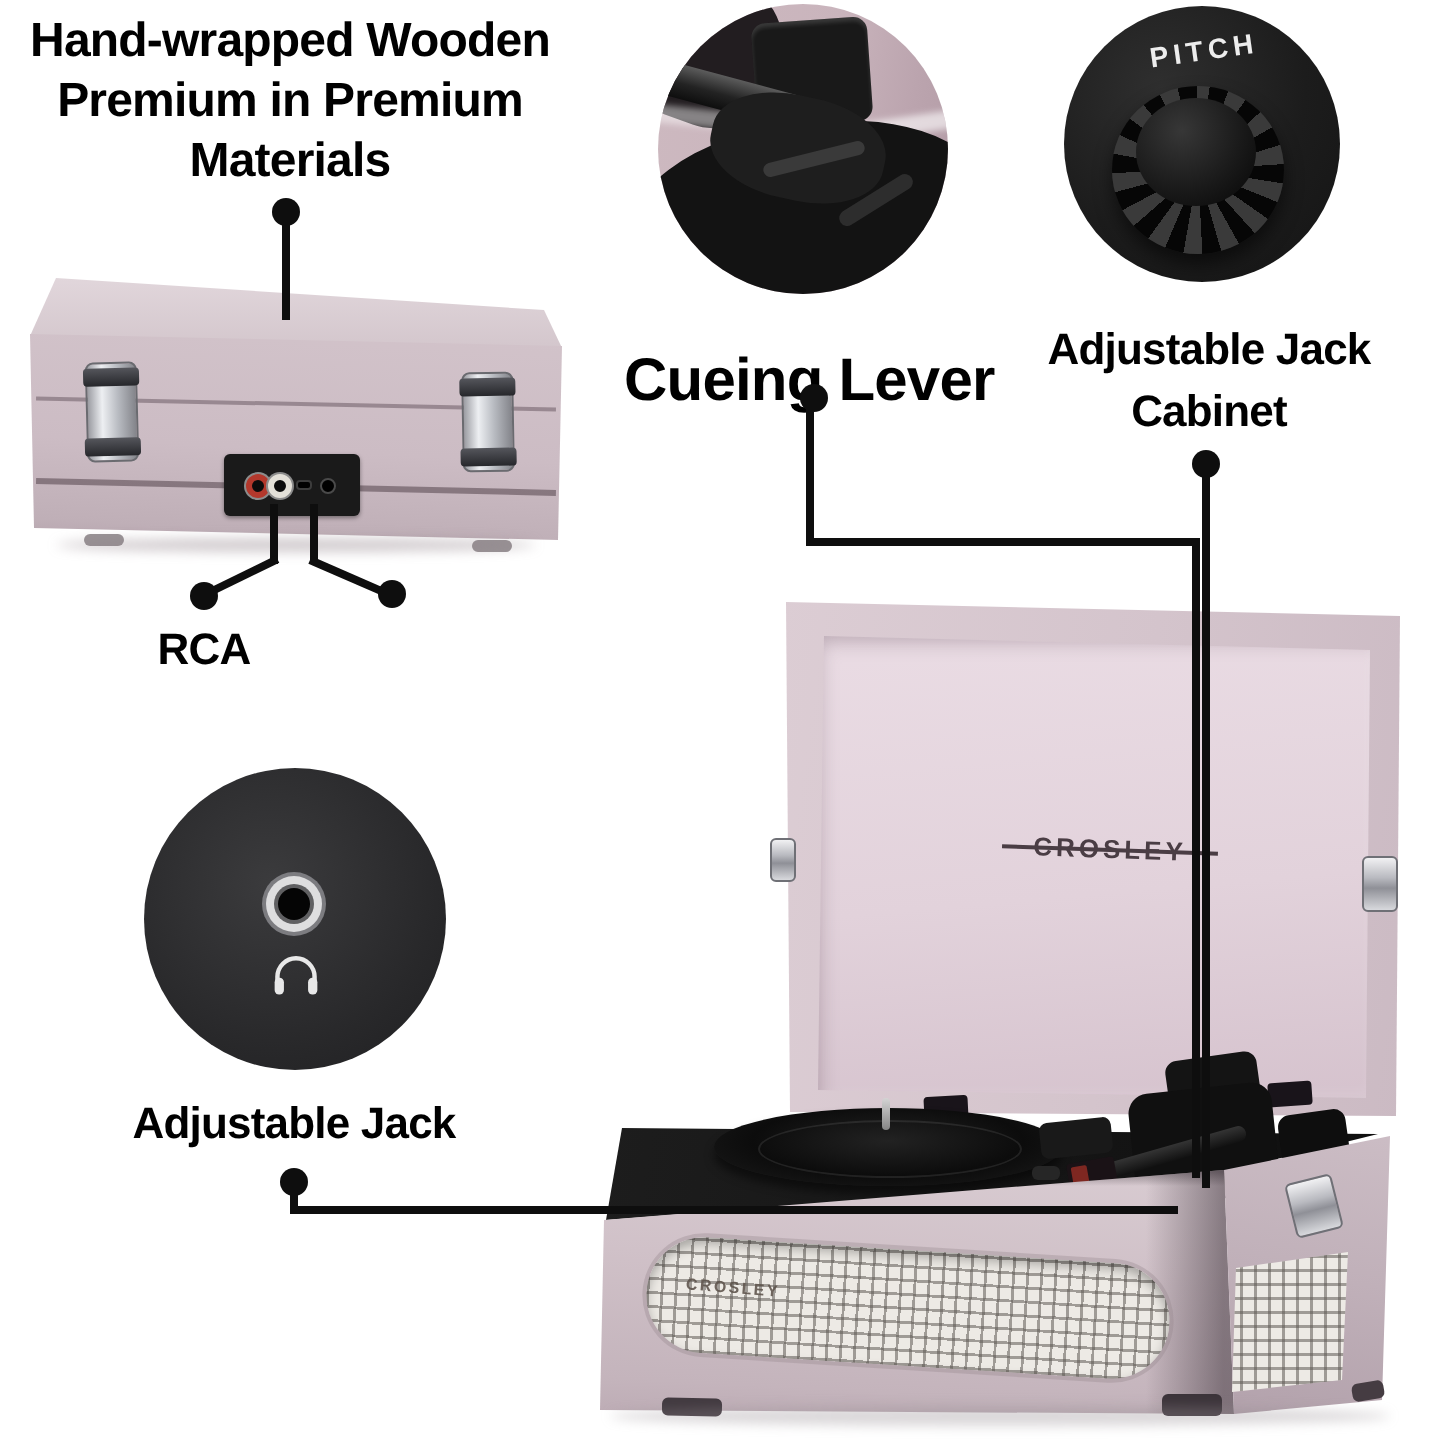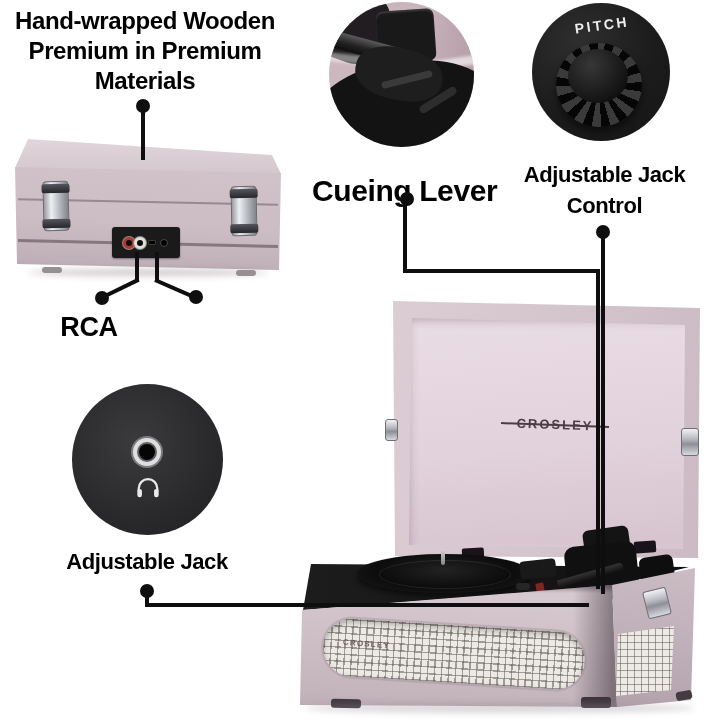--- a/index.html
+++ b/index.html
@@ -50,21 +50,21 @@
     <div class="abs" style="left:11px; top:10px; width:12px; height:12px; border-radius:50%; background:#0c0c0c; border:3px solid #b3382c; box-shadow:0 0 0 1px #8c8c8c; box-sizing:border-box;"></div>
     <div class="abs" style="left:22px; top:10px; width:12px; height:12px; border-radius:50%; background:#0c0c0c; border:3px solid #e3e0d8; box-shadow:0 0 0 1px #8c8c8c; box-sizing:border-box;"></div>
     <div class="abs" style="left:37px; top:14px; width:6px; height:3px; background:#000; box-shadow:0 0 0 1px #3c3c3c; border-radius:1px;"></div>
     <div class="abs" style="left:48px; top:12px; width:8px; height:8px; border-radius:50%; background:#000; border:1.5px solid #4a4a4a; box-sizing:border-box;"></div>
   </div>
 
   <div class="abs" style="left:42px; top:267px; width:20px; height:6px; border-radius:3px; background:rgba(70,58,64,.55);"></div>
   <div class="abs" style="left:236px; top:270px; width:20px; height:6px; border-radius:3px; background:rgba(70,58,64,.55);"></div>
   <div class="abs" style="left:28px; top:269px; width:240px; height:7px; border-radius:50%; background:rgba(140,125,132,.4); filter:blur(3px);"></div>
 
-  <div class="label" style="left:44px; top:311px; width:90px; font-size:27px;">
+  <div class="label" style="left:57px; top:311px; width:90px; font-size:22px;">
     <div>RCA</div>
   </div>
 
   <div class="circlephoto" style="left:329px; top:2px; width:145px; height:145px; background:linear-gradient(100deg,#cdb9c0 0%, #c9b4bc 55%, #bba4ae 80%, #b29ba5 100%);">
     <div class="abs" style="left:-14px; top:-14px; width:74px; height:74px; background:#221d20; border-radius:40%; transform:rotate(20deg);"></div>
     <div class="abs" style="left:100px; top:56px; width:52px; height:9px; background:rgba(255,255,255,.6); transform:rotate(-8deg); filter:blur(1.5px);"></div>
     <div class="abs" style="left:-4px; top:52px; width:42px; height:9px; background:rgba(255,255,255,.45); transform:rotate(6deg); filter:blur(1.5px);"></div>
     <div class="abs" style="left:48px; top:8px; width:58px; height:52px; background:#191919; border-radius:7px; transform:rotate(-4deg); box-shadow:inset 0 2px 2px rgba(255,255,255,.14);"></div>
     <div class="abs" style="left:-10px; top:38px; width:100px; height:17px; background:linear-gradient(180deg,#5c5c5c,#232323 55%,#0e0e0e); border-radius:8px; transform:rotate(15deg);"></div>
     <div class="abs" style="left:-18px; top:60px; width:190px; height:120px; background:#131313; border-radius:48% 42% 10% 20%; transform:rotate(-5deg);"></div>
@@ -78,21 +78,21 @@
 
   <div class="circlephoto" style="left:532px; top:3px; width:138px; height:138px; background:radial-gradient(circle at 35% 30%, #2f2f2f 0%, #1c1c1c 55%, #141414 100%);">
     <div class="label" style="left:10px; top:14px; width:120px; font-size:14px; letter-spacing:2.5px; color:#ededed; transform:rotate(-8deg);">
       <div>PITCH</div>
     </div>
     <div class="abs" style="left:24px; top:40px; width:86px; height:84px; border-radius:50%; background:repeating-conic-gradient(from 8deg, #060606 0deg 13deg, #3a3a3a 13deg 26deg); box-shadow:0 5px 9px rgba(0,0,0,.55);"></div>
     <div class="abs" style="left:36px; top:46px; width:60px; height:54px; border-radius:50%; background:radial-gradient(circle at 38% 30%, #373737 0%, #181818 60%, #050505 100%);"></div>
   </div>
   <div class="label" style="left:512px; top:159px; width:185px; font-size:22px; line-height:31px;">
     <div>Adjustable Jack</div>
-    <div>Control</div>
+    <div>Cabinet</div>
   </div>
 
   <div class="circlephoto" style="left:72px; top:384px; width:151px; height:151px; background:radial-gradient(circle at 42% 38%, #3b3b3d 0%, #28282a 65%, #1f1f21 100%);">
     <div class="abs" style="left:67px; top:60px; width:16px; height:16px; border-radius:50%; background:#050505; box-shadow:0 0 0 2px #606062, 0 0 0 6px #dededf, 0 0 0 8px #7c7c80;"></div>
     <svg class="abs" style="left:63px; top:92px;" width="26" height="23" viewBox="0 0 28 24">
       <path d="M4 16 v-3 a10 10 0 0 1 20 0 v3" fill="none" stroke="#e8e8e8" stroke-width="2.4"></path>
       <rect x="2.5" y="13.5" width="5" height="9" rx="2.4" fill="#e8e8e8"></rect>
       <rect x="20.5" y="13.5" width="5" height="9" rx="2.4" fill="#e8e8e8"></rect>
     </svg>
   </div>

